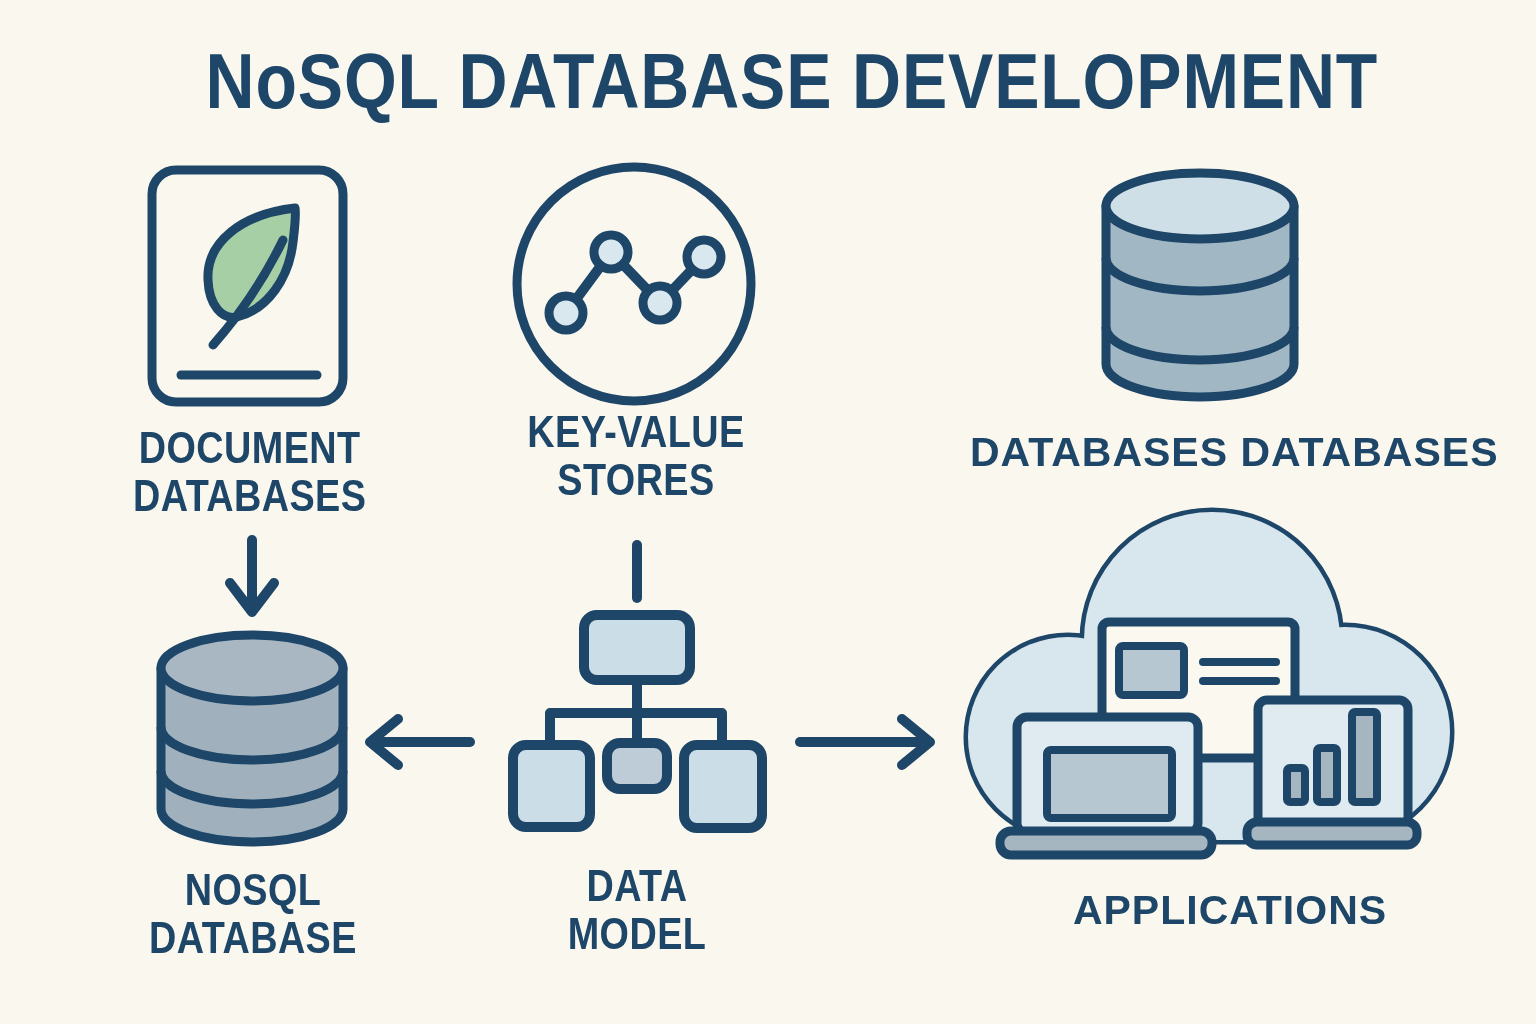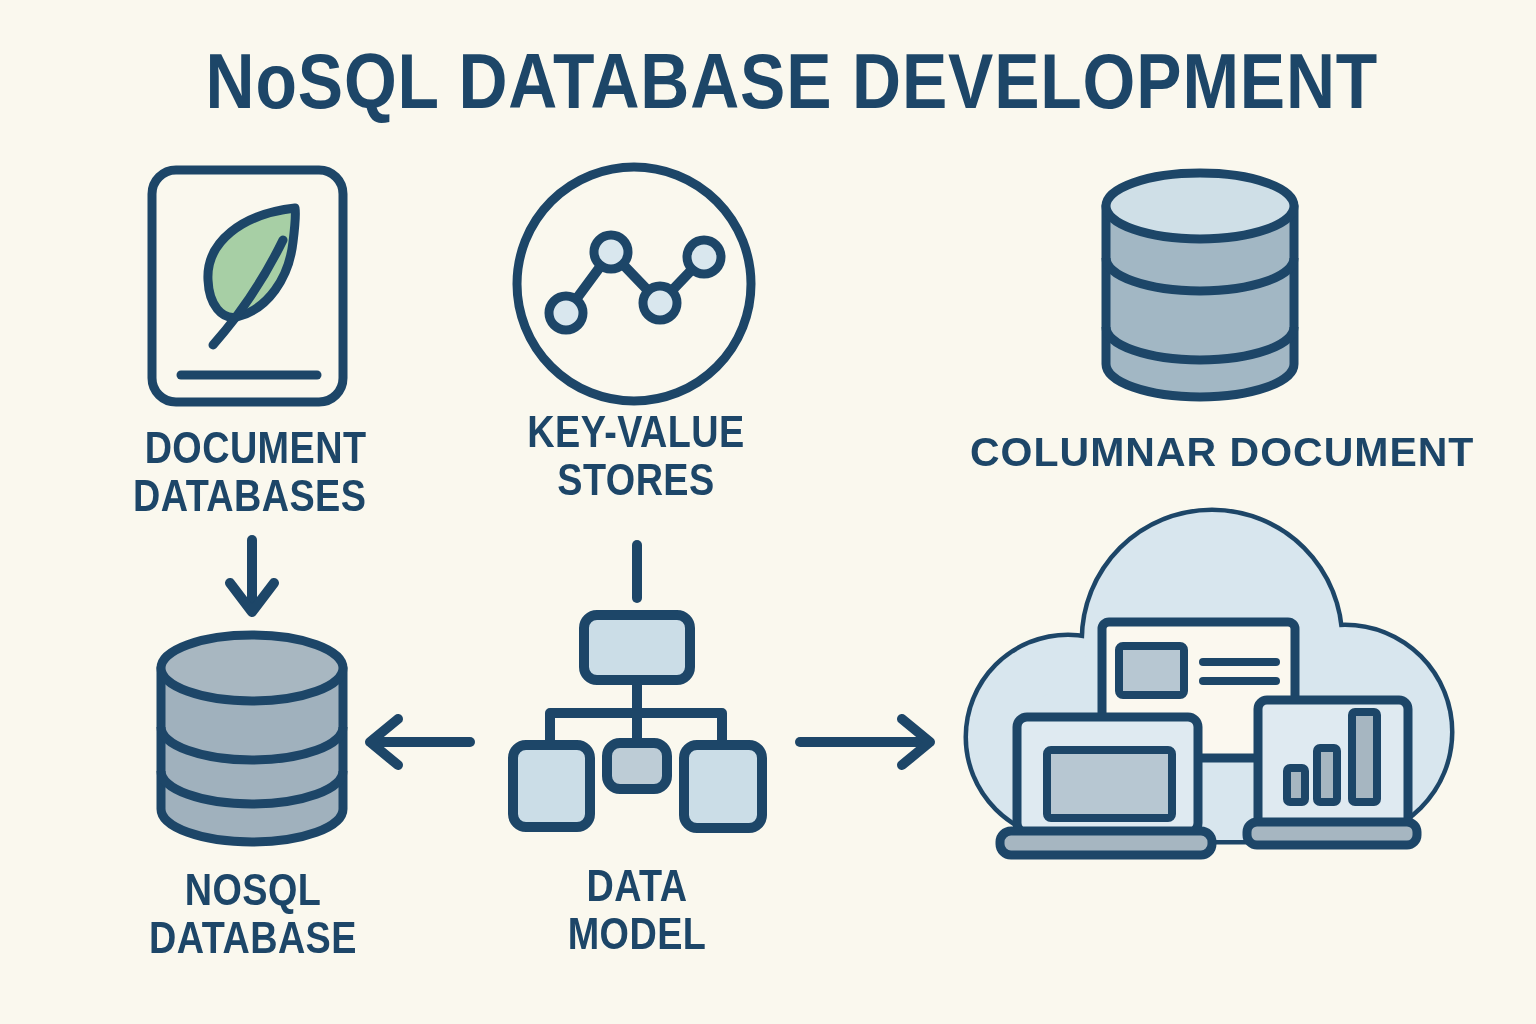--- a/index.html
+++ b/index.html
@@ -158,46 +158,49 @@
         <rect x="1047" y="750" width="125" height="68" rx="4" class="s sw8 f-screen"></rect>
         <rect x="1000" y="831" width="212" height="24" rx="11" class="s sw9 f-base"></rect>
       </g>
     </g>
   </svg>
 
   <div class="title">
     <span class="title-inner">NoSQL DATABASE DEVELOPMENT</span>
   </div>
 
-  <div class="lbl" style="left:133px;top:424px;text-align:right;">
+  <div class="lbl" style="left:133px;top:424px;text-align:center;">
     <div class="cond-left">
       <div>DOCUMENT</div>
       <div>DATABASES</div>
     </div>
   </div>
 
   <div class="lbl" style="left:486px;top:408px;width:300px;">
     <div class="cond">
       <div>KEY-VALUE</div>
       <div>STORES</div>
     </div>
   </div>
 
   <div class="lbl wide" style="left:970px;top:428px;width:500px;">
-    <div>COLUMNAR DOCUMENT</div>
+    <div>DATABASES DATABASES</div>
   </div>
 
   <div class="lbl" style="left:487px;top:862px;width:300px;">
     <div class="cond">
       <div>DATA</div>
       <div>MODEL</div>
     </div>
   </div>
 
   <div class="lbl" style="left:103px;top:866px;width:300px;">
     <div class="cond">
       <div>NOSQL</div>
       <div>DATABASE</div>
     </div>
   </div>
 
+  <div class="lbl wide" style="left:1030px;top:886px;width:400px;">
+    <div>APPLICATIONS</div>
+  </div>
 
 </div>
 
 </body></html>

